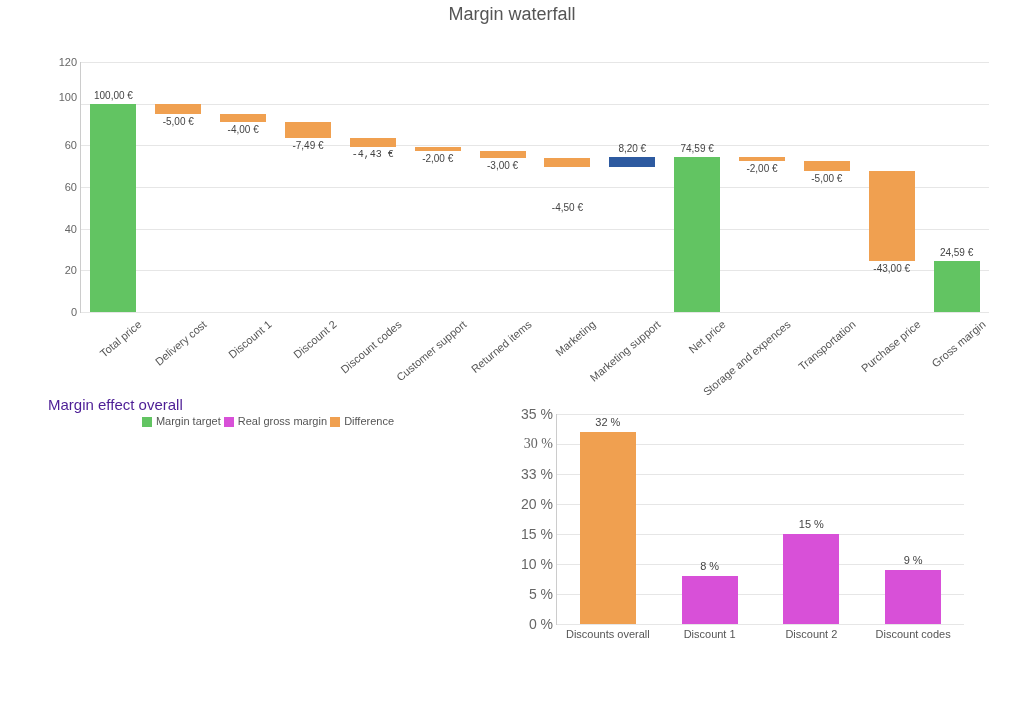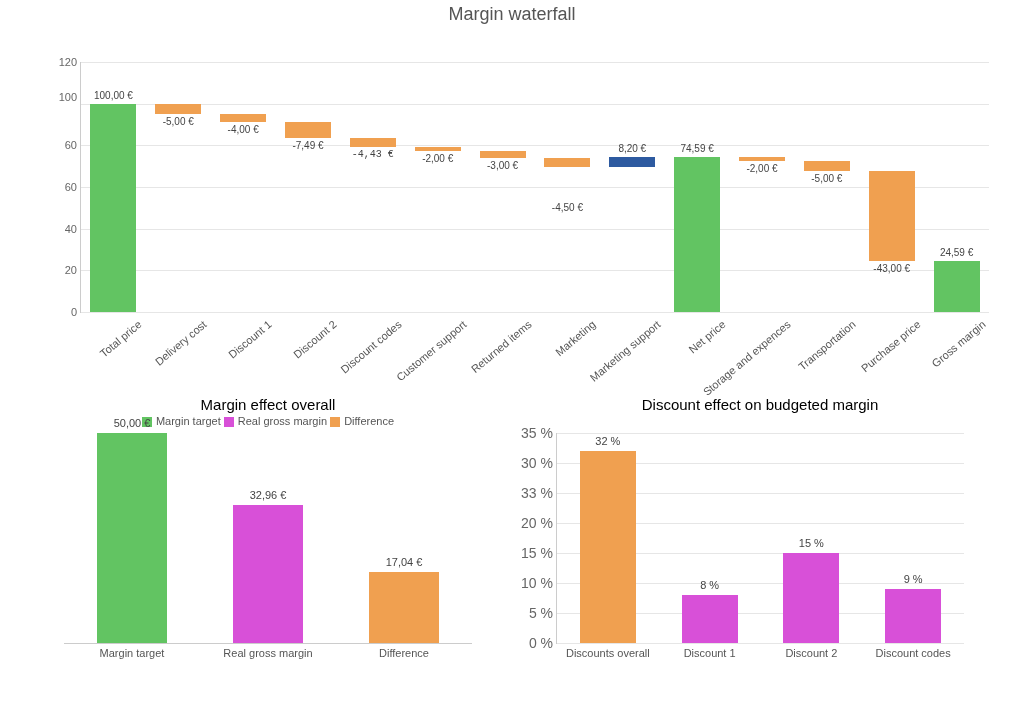--- a/index.html
+++ b/index.html
@@ -19,21 +19,21 @@
   .wf-plot{position:absolute;left:32px;top:0;width:908px;height:250px;border-left:1px solid #ccc;border-bottom:1px solid #ccc}
   .wf-grid{position:absolute;left:0;right:0;height:0;border-top:1px solid #e6e6e6}
   .wf-ylab{position:absolute;left:-32px;width:28px;text-align:right;font-size:11px;color:#666;transform:translateY(-50%)}
   .wf-bar{position:absolute;width:46px}
   .wf-lbl{position:absolute;width:70px;text-align:center;font-size:10px;color:#444}
   .wf-xlab{position:absolute;font-size:11px;color:#555;transform:rotate(-40deg);transform-origin:right top;white-space:nowrap;text-align:right;width:110px}
 
   
   .bl{position:absolute;left:48px;top:392px;width:440px;height:300px}
   .br{position:absolute;left:540px;top:392px;width:440px;height:300px}
-  .sub-title{text-align:center;font-size:15px;color:#000000;margin-bottom:2px}
+  .sub-title{font-size:15px;color:#4c1d95;margin-bottom:2px}
   .sub-legend{text-align:center;font-size:11px;color:#555;margin-bottom:6px}
   .sub-plot{position:relative;height:210px;border-bottom:1px solid #ccc;margin:0 16px}
   .sub-plot.axis-left{border-left:1px solid #ccc}
   .sub-bar{position:absolute;bottom:0;width:70px}
   .sub-val{position:absolute;width:90px;text-align:center;font-size:11px;color:#444}
   .sub-xlab{position:absolute;font-size:11px;color:#555;text-align:center;width:100px;top:214px}
   .sub-ylab{position:absolute;left:-42px;width:38px;text-align:right;font-size:14px;color:#666;transform:translateY(-50%)}
   .sub-grid{position:absolute;left:0;right:0;border-top:1px solid #e6e6e6}
 </style>
 </head>
@@ -105,51 +105,39 @@
     </div>
   </div>
 
   <div class="bl">
     <div class="sub-title">Margin effect overall</div>
     <div class="sub-legend">
       <span><i class="sw c-green"></i><span>Margin target</span></span>
       <span><i class="sw c-magenta"></i><span>Real gross margin</span></span>
       <span><i class="sw c-orange"></i><span>Difference</span></span>
     </div>
-    <div class="sub-plot" id="bl-plot">
-        <div class="sub-bar" style="left: 33px; height: 210px; background: rgb(98, 196, 98);"></div>
-        <div class="sub-val" style="left: 23px; bottom: 214px;">50,00 €</div>
-        <div class="sub-xlab" style="left: 18px;">Margin target</div>
-        <div class="sub-bar" style="left: 169px; height: 138.432px; background: rgb(216, 80, 216);"></div>
-        <div class="sub-val" style="left: 159px; bottom: 142.432px;">32,96 €</div>
-        <div class="sub-xlab" style="left: 154px;">Real gross margin</div>
-        <div class="sub-bar" style="left: 305px; height: 71.568px; background: rgb(240, 160, 80);"></div>
-        <div class="sub-val" style="left: 295px; bottom: 75.568px;">17,04 €</div>
-        <div class="sub-xlab" style="left: 290px;">Difference</div>
-      </div>
   </div>
 
   <div class="br">
-    <div class="sub-title">Discount effect on budgeted margin</div>
     <div class="sub-legend">&nbsp;</div>
     <div class="sub-plot axis-left" id="br-plot">
         <div class="sub-grid" style="top: 210px;"></div>
         <div class="sub-ylab" style="top: 210px;">0 %</div>
         <div class="sub-grid" style="top: 180px;"></div>
         <div class="sub-ylab" style="top: 180px;">5 %</div>
         <div class="sub-grid" style="top: 150px;"></div>
         <div class="sub-ylab" style="top: 150px;">10 %</div>
         <div class="sub-grid" style="top: 120px;"></div>
         <div class="sub-ylab" style="top: 120px;">15 %</div>
         <div class="sub-grid" style="top: 90px;"></div>
         <div class="sub-ylab" style="top: 90px;">20 %</div>
         <div class="sub-grid" style="top: 60px;"></div>
         <div class="sub-ylab" style="top: 60px;">33 %</div>
         <div class="sub-grid" style="top: 30px;"></div>
-        <div class="sub-ylab" style="top: 30px;">30 %</div>
+        <div class="sub-ylab" style="top: 30px; font-family: Liberation Serif, serif;">30 %</div>
         <div class="sub-grid" style="top: 0px;"></div>
         <div class="sub-ylab" style="top: 0px;">35 %</div>
         <div class="sub-bar" style="left: 22.875px; width: 56px; height: 192px; background: rgb(240, 160, 80);"></div>
         <div class="sub-val" style="left: 5.875px; bottom: 196px;">32 %</div>
         <div class="sub-xlab" style="left: 0.875px;">Discounts overall</div>
         <div class="sub-bar" style="left: 124.625px; width: 56px; height: 48px; background: rgb(216, 80, 216);"></div>
         <div class="sub-val" style="left: 107.625px; bottom: 52px;">8 %</div>
         <div class="sub-xlab" style="left: 102.625px;">Discount 1</div>
         <div class="sub-bar" style="left: 226.375px; width: 56px; height: 90px; background: rgb(216, 80, 216);"></div>
         <div class="sub-val" style="left: 209.375px; bottom: 94px;">15 %</div>

